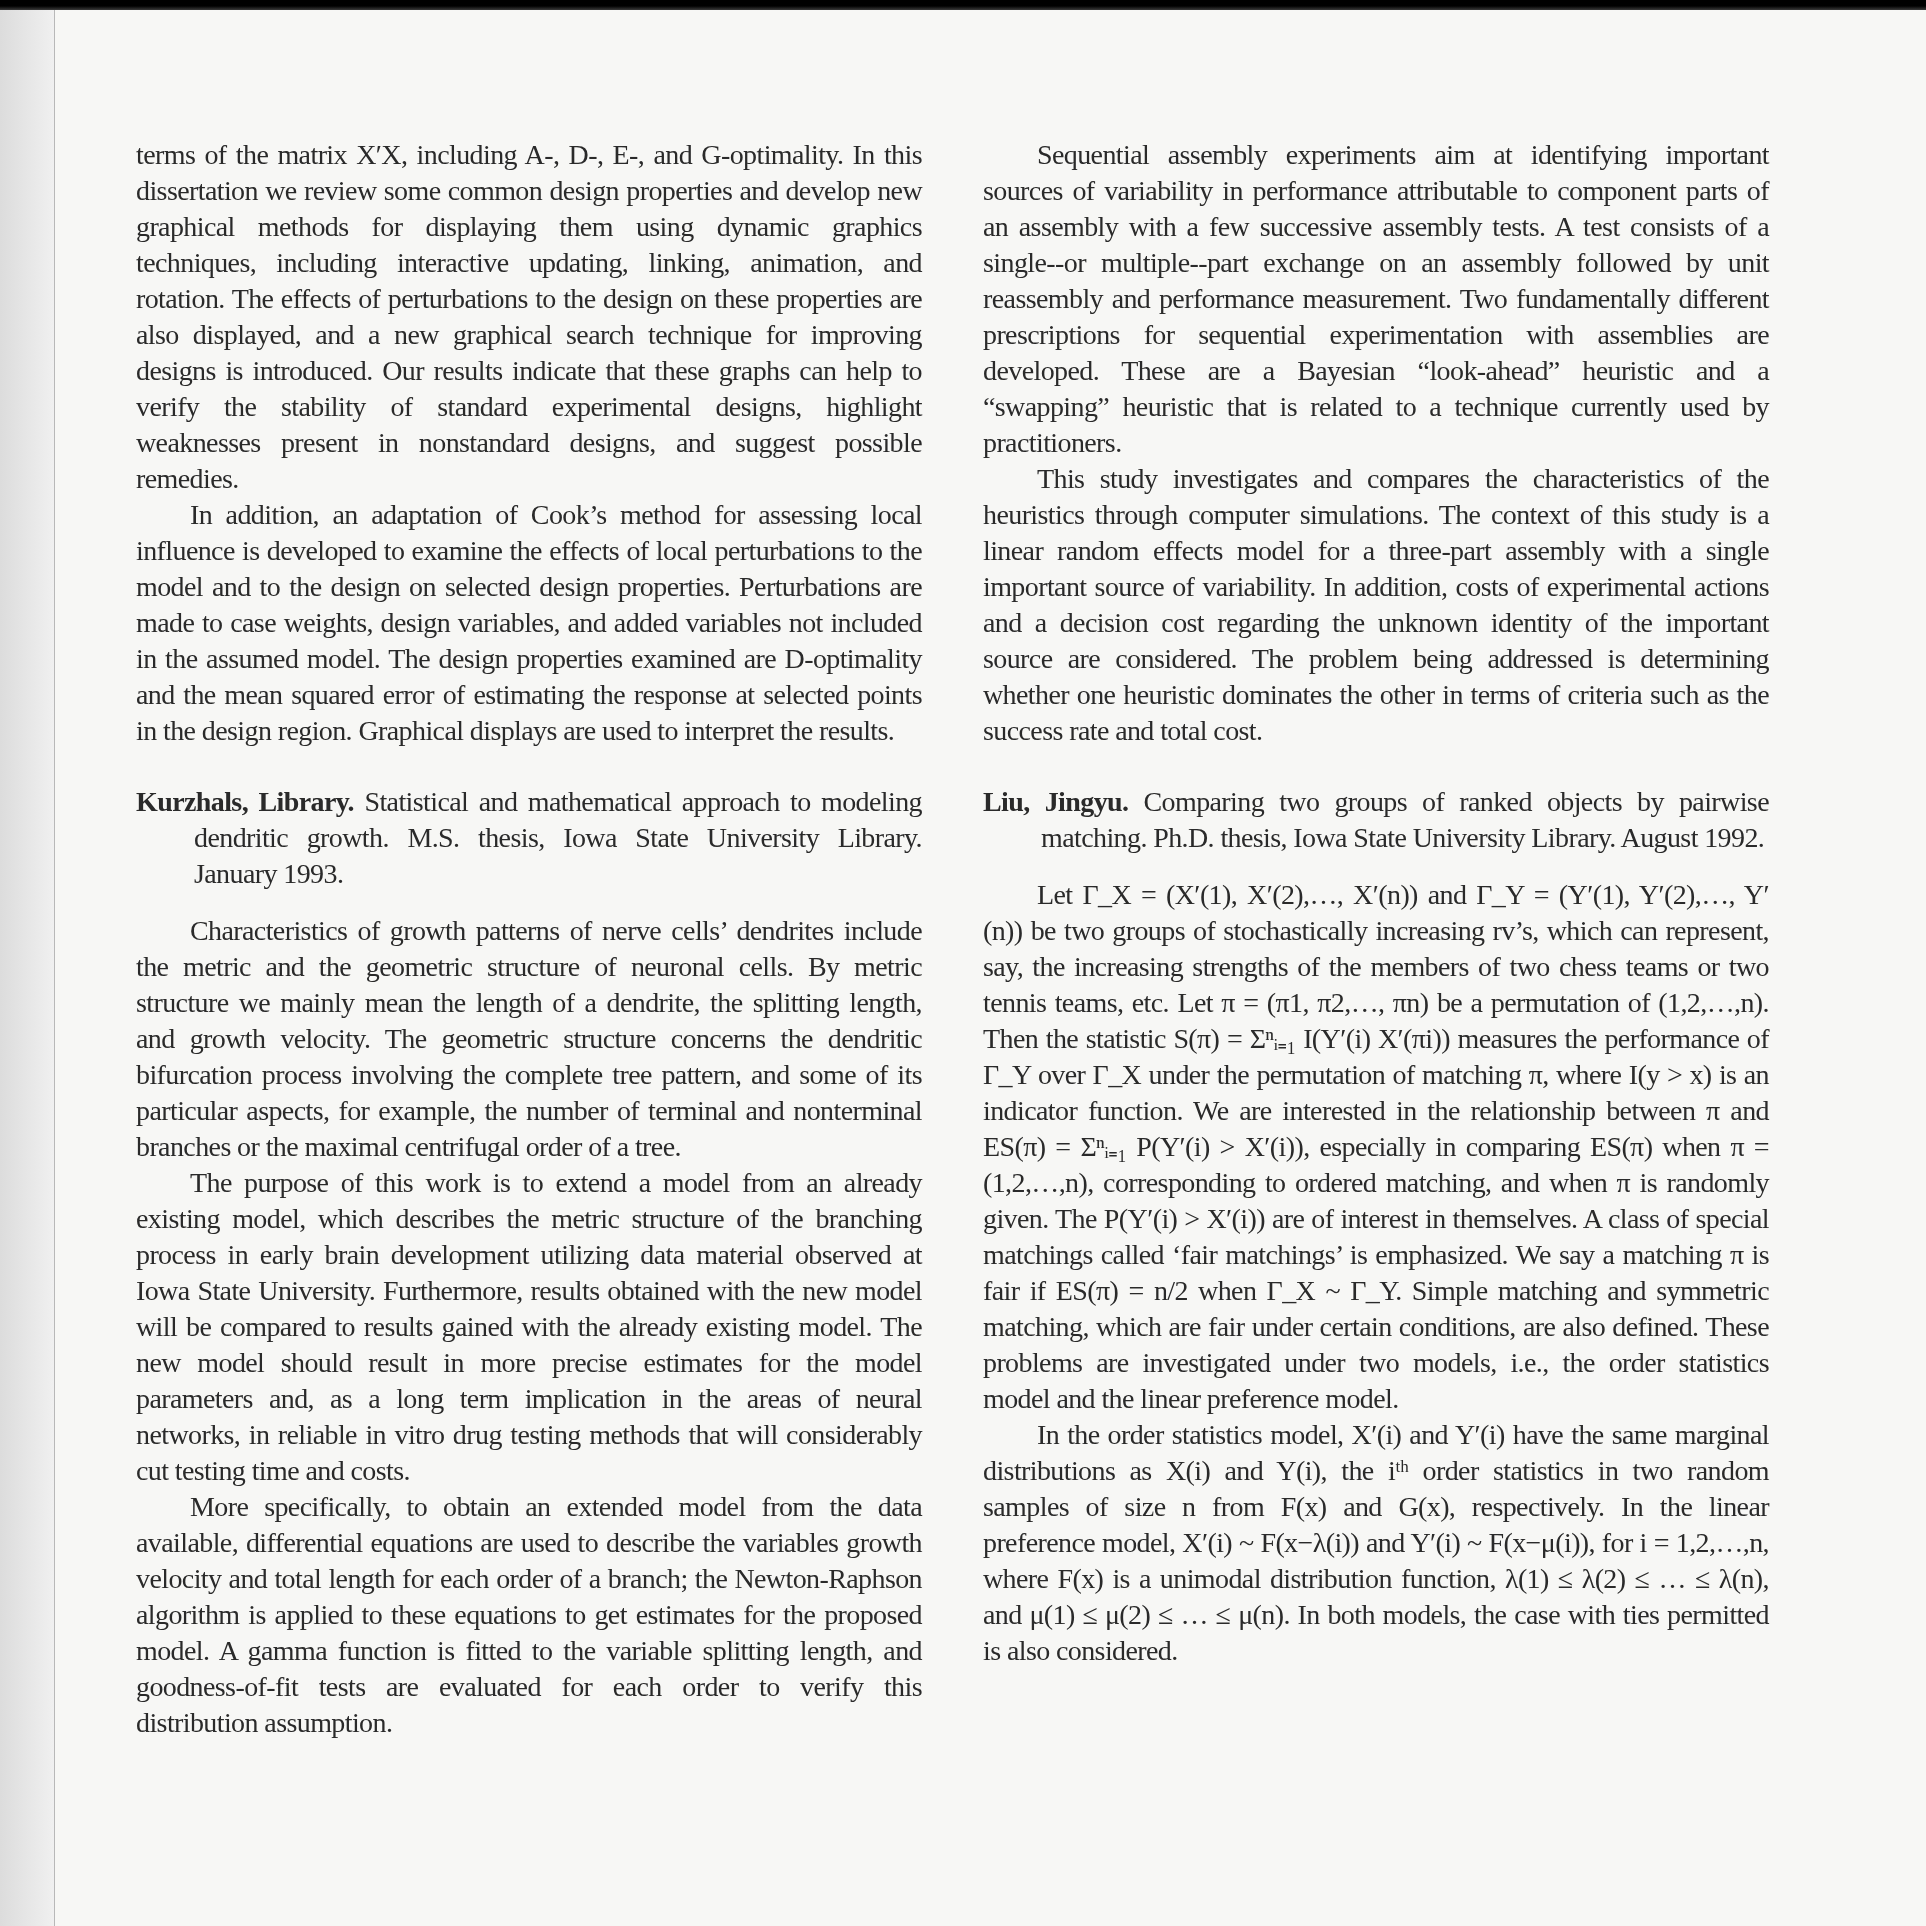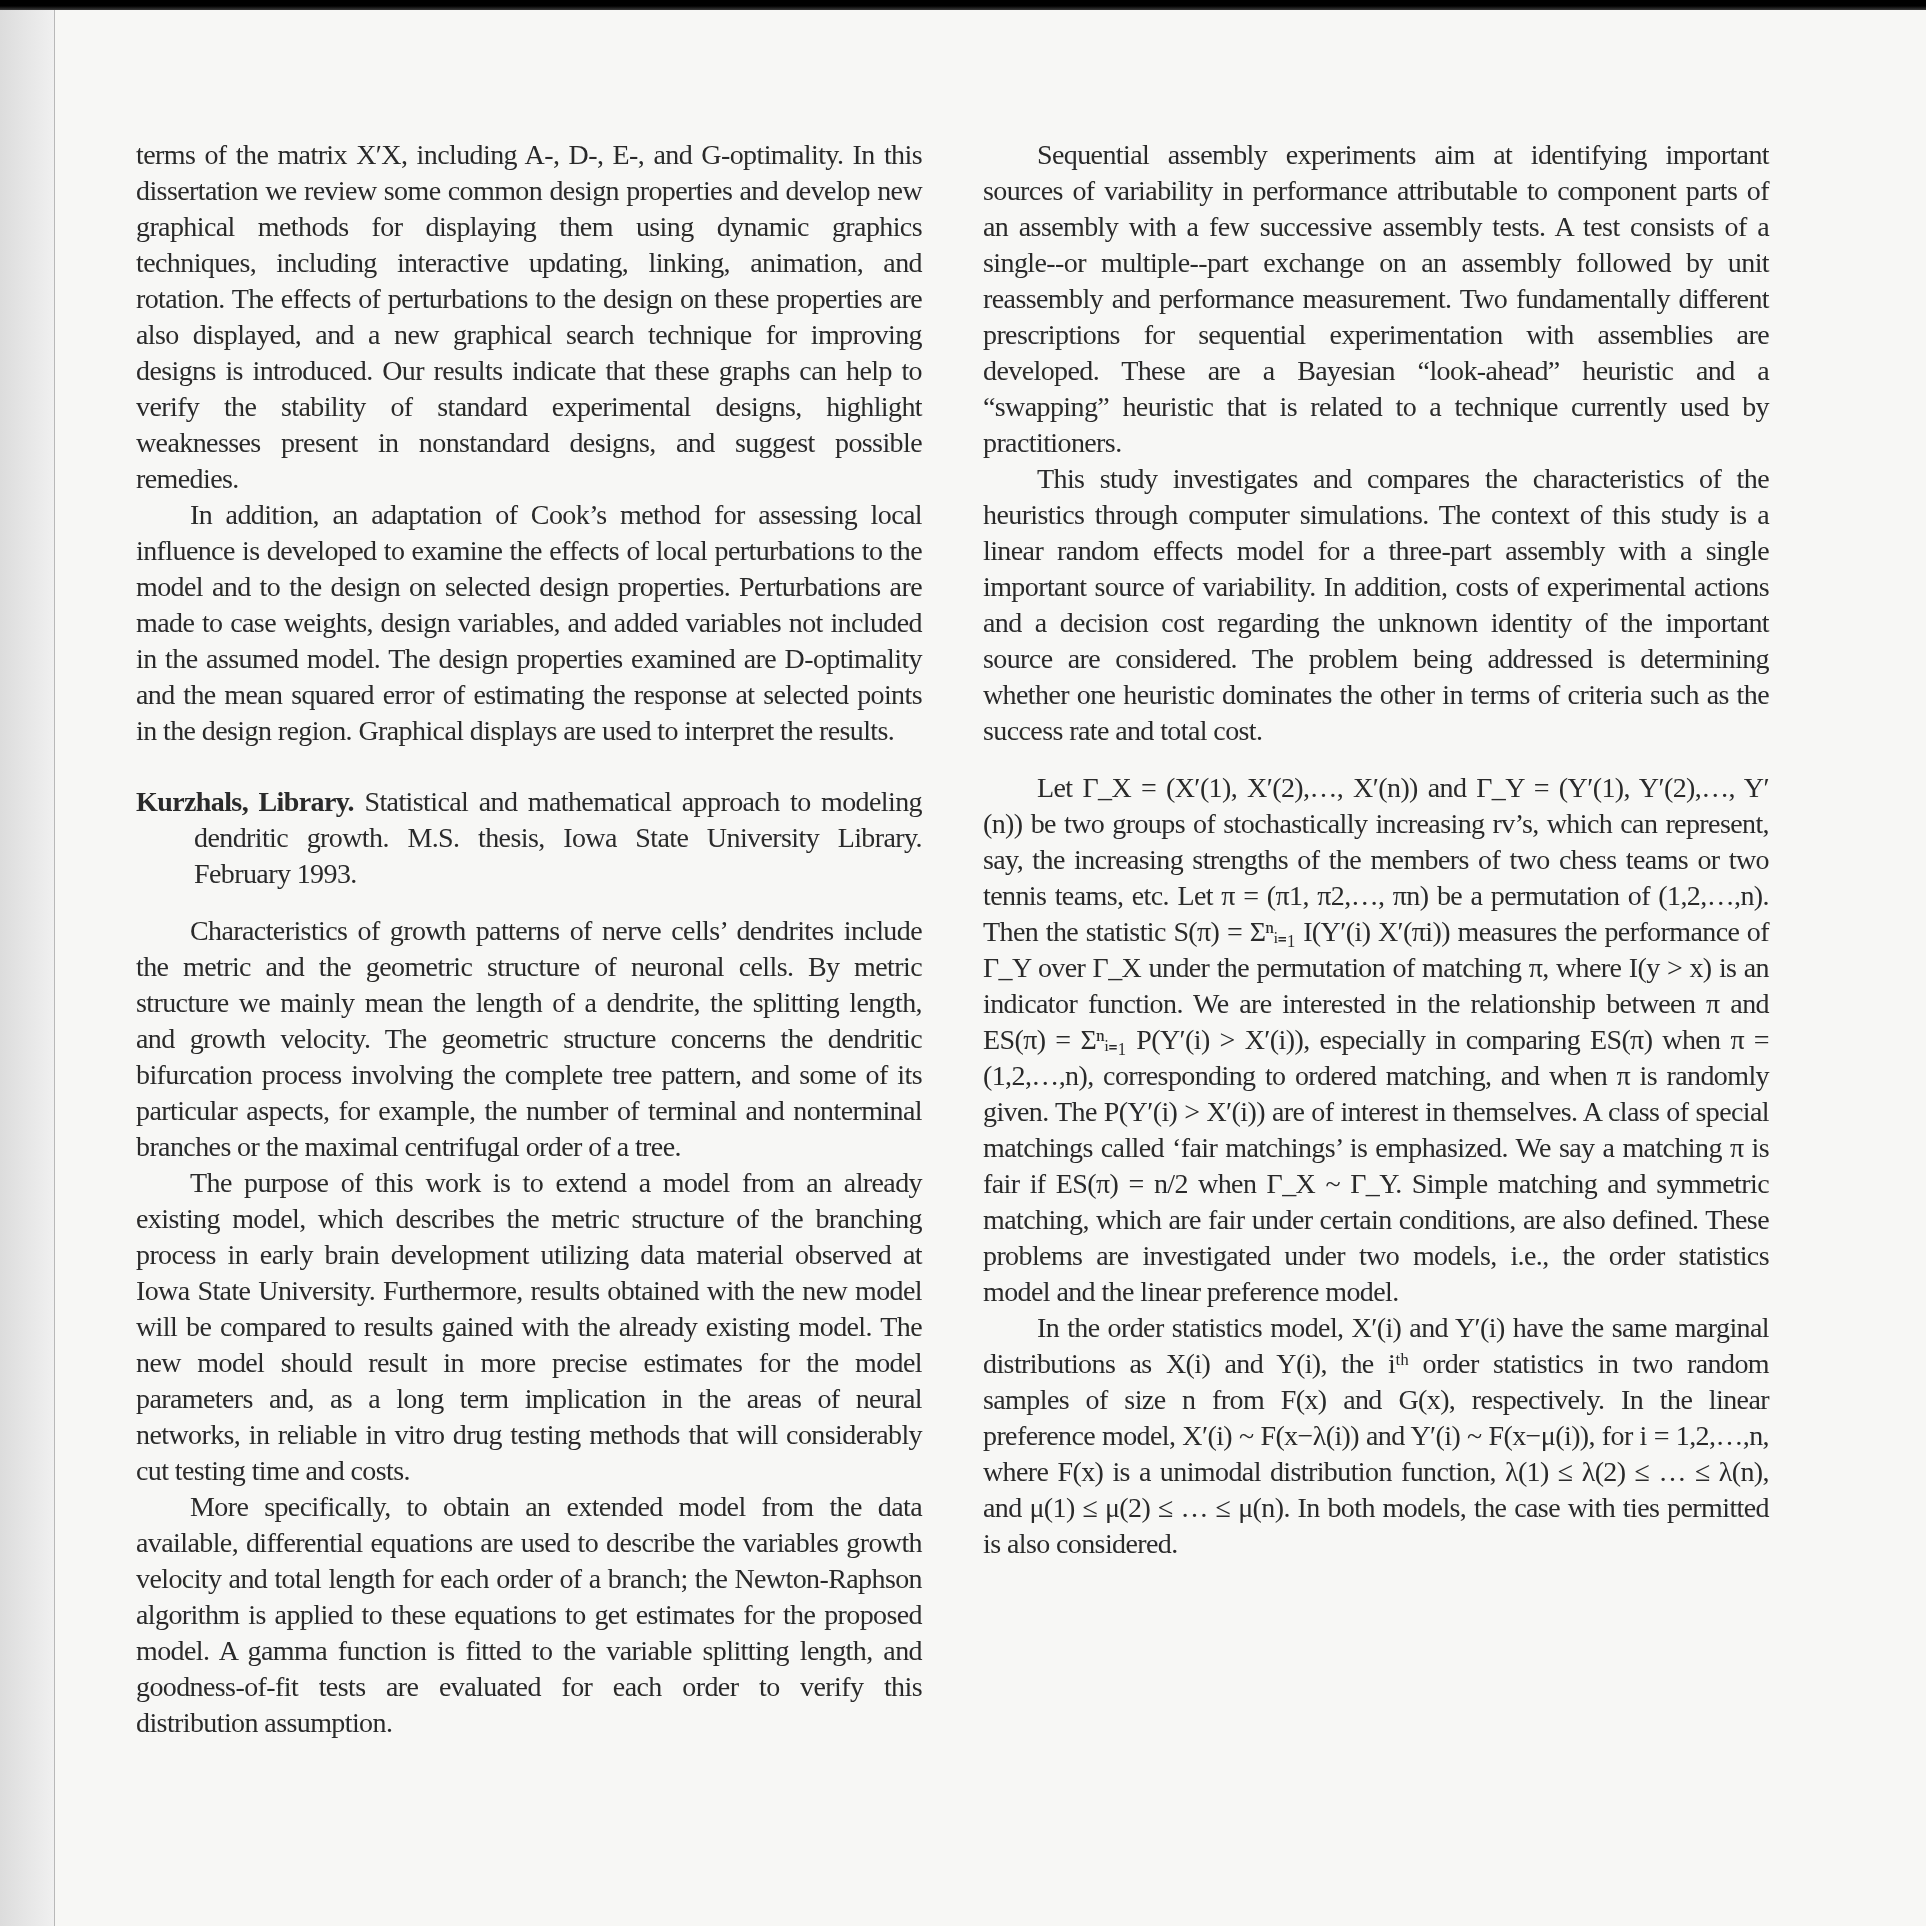--- a/index.html
+++ b/index.html
@@ -46,28 +46,29 @@
 <div class="scan-top-edge"></div>
 <div class="gutter-shadow"></div>
 <div class="gutter-line"></div>
 
 <div class="page"></div>
 
 <div class="column col-left">
   <p>terms of the matrix X′X, including A-, D-, E-, and G-optimality. In this dissertation we review some common design properties and develop new graphical methods for displaying them using dynamic graphics techniques, including interactive updating, linking, animation, and rotation. The effects of perturbations to the design on these properties are also displayed, and a new graphical search technique for improving designs is introduced. Our results indicate that these graphs can help to verify the stability of standard experimental designs, highlight weaknesses present in nonstandard designs, and suggest possible remedies.</p>
   <p class="indent">In addition, an adaptation of Cook’s method for assessing local influence is developed to examine the effects of local perturbations to the model and to the design on selected design properties. Perturbations are made to case weights, design variables, and added variables not included in the assumed model. The design properties examined are D-optimality and the mean squared error of estimating the response at selected points in the design region. Graphical displays are used to interpret the results.</p>
 
-  <p class="entry"><span class="author">Kurzhals, Library.</span> <span>Statistical and mathematical approach to modeling dendritic growth. M.S. thesis, Iowa State University Library. February 1993.</span></p>
+  <p class="entry"><span class="author">Kurzhals, Library.</span> <span>Statistical and mathematical approach to modeling dendritic growth. M.S. thesis, Iowa State University Library. January 1993.</span></p>
   <p class="indent after-entry">Characteristics of growth patterns of nerve cells’ dendrites include the metric and the geometric structure of neuronal cells. By metric structure we mainly mean the length of a dendrite, the splitting length, and growth velocity. The geometric structure concerns the dendritic bifurcation process involving the complete tree pattern, and some of its particular aspects, for example, the number of terminal and nonterminal branches or the maximal centrifugal order of a tree.</p>
   <p class="indent">The purpose of this work is to extend a model from an already existing model, which describes the metric structure of the branching process in early brain development utilizing data material observed at Iowa State University. Furthermore, results obtained with the new model will be compared to results gained with the already existing model. The new model should result in more precise estimates for the model parameters and, as a long term implication in the areas of neural networks, in reliable in vitro drug testing methods that will considerably cut testing time and costs.</p>
   <p class="indent">More specifically, to obtain an extended model from the data available, differential equations are used to describe the variables growth velocity and total length for each order of a branch; the Newton-Raphson algorithm is applied to these equations to get estimates for the proposed model. A gamma function is fitted to the variable splitting length, and goodness-of-fit tests are evaluated for each order to verify this distribution assumption.</p>
 
 </div>
 
 <div class="column col-right">
   <p class="indent">Sequential assembly experiments aim at identifying important sources of variability in performance attributable to component parts of an assembly with a few successive assembly tests. A test consists of a single--or multiple--part exchange on an assembly followed by unit reassembly and performance measurement. Two fundamentally different prescriptions for sequential experimentation with assemblies are developed. These are a Bayesian “look-ahead” heuristic and a “swapping” heuristic that is related to a technique currently used by practitioners.</p>
   <p class="indent">This study investigates and compares the characteristics of the heuristics through computer simulations. The context of this study is a linear random effects model for a three-part assembly with a single important source of variability. In addition, costs of experimental actions and a decision cost regarding the unknown identity of the important source are considered. The problem being addressed is determining whether one heuristic dominates the other in terms of criteria such as the success rate and total cost.</p>
 
+  <p class="entry"><span class="author">Liu, Jingyu.</span> <span>Comparing two groups of ranked objects by pairwise matching. Ph.D. thesis, Iowa State University Library. August 1992.</span></p>
   <p class="indent after-entry">Let Γ_X = (X′(1), X′(2),…, X′(n)) and Γ_Y = (Y′(1), Y′(2),…, Y′(n)) be two groups of stochastically increasing rv’s, which can represent, say, the increasing strengths of the members of two chess teams or two tennis teams, etc. Let π = (π1, π2,…, πn) be a permutation of (1,2,…,n). Then the statistic S(π) = Σⁿᵢ₌₁ I(Y′(i) X′(πi)) measures the performance of Γ_Y over Γ_X under the permutation of matching π, where I(y &gt; x) is an indicator function. We are interested in the relationship between π and ES(π) = Σⁿᵢ₌₁ P(Y′(i) &gt; X′(i)), especially in comparing ES(π) when π = (1,2,…,n), corresponding to ordered matching, and when π is randomly given. The P(Y′(i) &gt; X′(i)) are of interest in themselves. A class of special matchings called ‘fair matchings’ is emphasized. We say a matching π is fair if ES(π) = n/2 when Γ_X ~ Γ_Y. Simple matching and symmetric matching, which are fair under certain conditions, are also defined. These problems are investigated under two models, i.e., the order statistics model and the linear preference model.</p>
   <p class="indent">In the order statistics model, X′(i) and Y′(i) have the same marginal distributions as X(i) and Y(i), the iᵗʰ order statistics in two random samples of size n from F(x) and G(x), respectively. In the linear preference model, X′(i) ~ F(x−λ(i)) and Y′(i) ~ F(x−μ(i)), for i = 1,2,…,n, where F(x) is a unimodal distribution function, λ(1) ≤ λ(2) ≤ … ≤ λ(n), and μ(1) ≤ μ(2) ≤ … ≤ μ(n). In both models, the case with ties permitted is also considered.</p>
 
 </div>
 
 
 </body></html>

